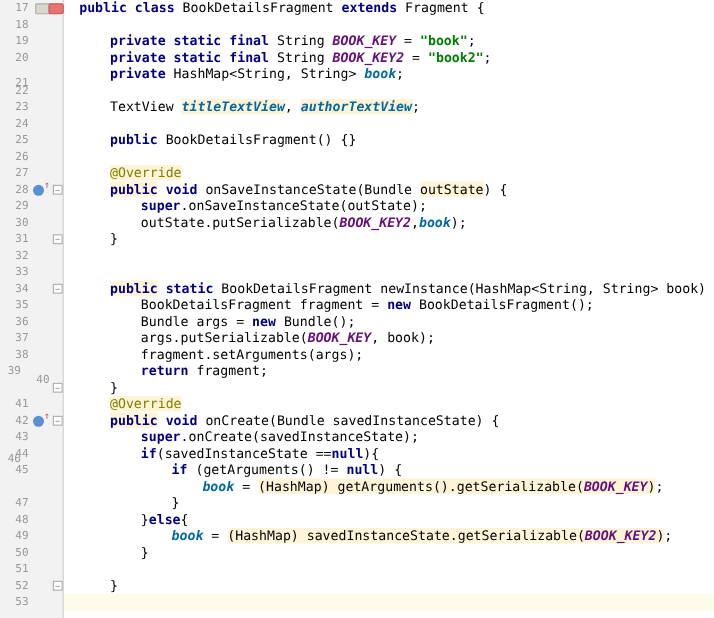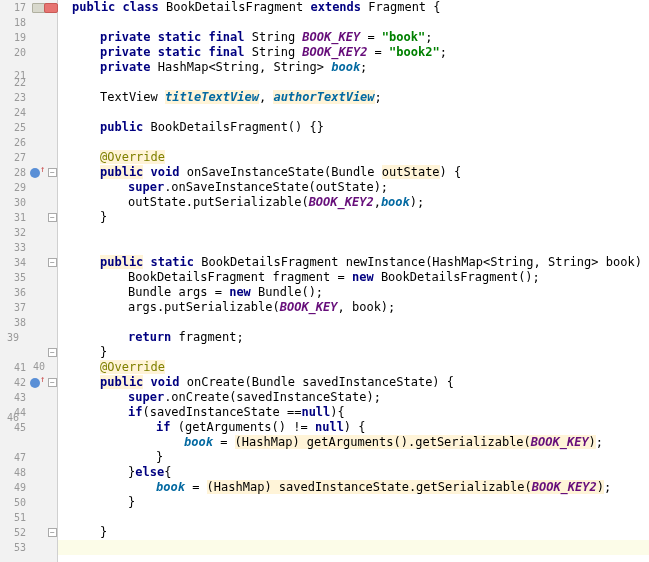--- a/index.html
+++ b/index.html
@@ -113,21 +113,21 @@
       <div class="line-num" style="top: 195px;">30</div>
       <div class="line-num" style="top: 210px;">31</div>
       <div class="line-num" style="top: 225px;">32</div>
       <div class="line-num" style="top: 240px;">33</div>
       <div class="line-num" style="top: 255px;">34</div>
       <div class="line-num" style="top: 270px;">35</div>
       <div class="line-num" style="top: 285px;">36</div>
       <div class="line-num" style="top: 300px;">37</div>
       <div class="line-num" style="top: 315px;">38</div>
       <div class="line-num" style="top: 330px; text-align: center;">39</div>
-      <div class="line-num" style="top: 359px; padding-left: 33px;">40</div>
+      <div class="line-num" style="top: 338px; padding-left: 33px;">40</div>
       <div class="line-num" style="top: 360px;">41</div>
       <div class="line-num" style="top: 375px;">42</div>
       <div class="line-num" style="top: 390px;">43</div>
       <div class="line-num" style="top: 405px;">44</div>
       <div class="line-num" style="top: 420px;">45</div>
       <div class="line-num" style="top: 410px; text-align: center;">46</div>
       <div class="line-num" style="top: 450px;">47</div>
       <div class="line-num" style="top: 465px;">48</div>
       <div class="line-num" style="top: 480px;">49</div>
       <div class="line-num" style="top: 495px;">50</div>
@@ -184,21 +184,21 @@
 <div class="code-line"><span style="padding-left:36px"></span><span class="kw hl">public</span> <span class="kw">void</span><span> onSaveInstanceState(Bundle </span><span class="hl">outState</span><span>) {</span></div>
 <div class="code-line"><span style="padding-left:64px"></span><span class="kw">super</span><span>.onSaveInstanceState(outState);</span></div>
 <div class="code-line"><span style="padding-left:64px"></span><span>outState.putSerializable(</span><span class="const">BOOK_KEY2</span><span>,</span><span class="field">book</span><span>);</span></div>
 <div class="code-line"><span style="padding-left:36px"></span><span>}</span></div>
 <div class="code-line"></div>
 <div class="code-line"></div>
 <div class="code-line"><span style="padding-left:36px"></span><span class="kw hl">public</span> <span class="kw">static</span><span> BookDetailsFragment newInstance(HashMap&lt;String, String&gt; book) {</span></div>
 <div class="code-line"><span style="padding-left:64px"></span><span>BookDetailsFragment fragment = </span><span class="kw">new</span><span> BookDetailsFragment();</span></div>
 <div class="code-line"><span style="padding-left:64px"></span><span>Bundle args = </span><span class="kw">new</span><span> Bundle();</span></div>
 <div class="code-line"><span style="padding-left:64px"></span><span>args.putSerializable(</span><span class="const">BOOK_KEY</span><span>, book);</span></div>
-<div class="code-line"><span style="padding-left:64px"></span></div>
+<div class="code-line"><span style="padding-left:64px"></span><span>fragment.setArguments(args);</span></div>
 <div class="code-line"><span style="padding-left:64px"></span><span class="kw">return</span><span> fragment;</span></div>
 <div class="code-line"><span style="padding-left:36px"></span><span>}</span></div>
 <div class="code-line"><span style="padding-left:36px"></span><span class="anno hl">@Override</span></div>
 <div class="code-line"><span style="padding-left:36px"></span><span class="kw hl">public</span> <span class="kw">void</span><span> onCreate(Bundle savedInstanceState) {</span></div>
 <div class="code-line"><span style="padding-left:64px"></span><span class="kw">super</span><span>.onCreate(savedInstanceState);</span></div>
 <div class="code-line"><span style="padding-left:64px"></span><span class="kw">if</span><span>(savedInstanceState ==</span><span class="kw">null</span><span>){</span></div>
 <div class="code-line"><span style="padding-left:92px"></span><span class="kw">if</span><span> (getArguments() != </span><span class="kw">null</span><span>) {</span></div>
 <div class="code-line"><span style="padding-left:120px"></span><span class="field">book</span><span> = </span><span class="hl"><span>(HashMap) getArguments().getSerializable(</span><span class="const">BOOK_KEY</span><span>)</span></span><span>;</span></div>
 <div class="code-line"><span style="padding-left:92px"></span><span>}</span></div>
 <div class="code-line"><span style="padding-left:64px"></span><span>}</span><span class="kw">else</span><span>{</span></div>

